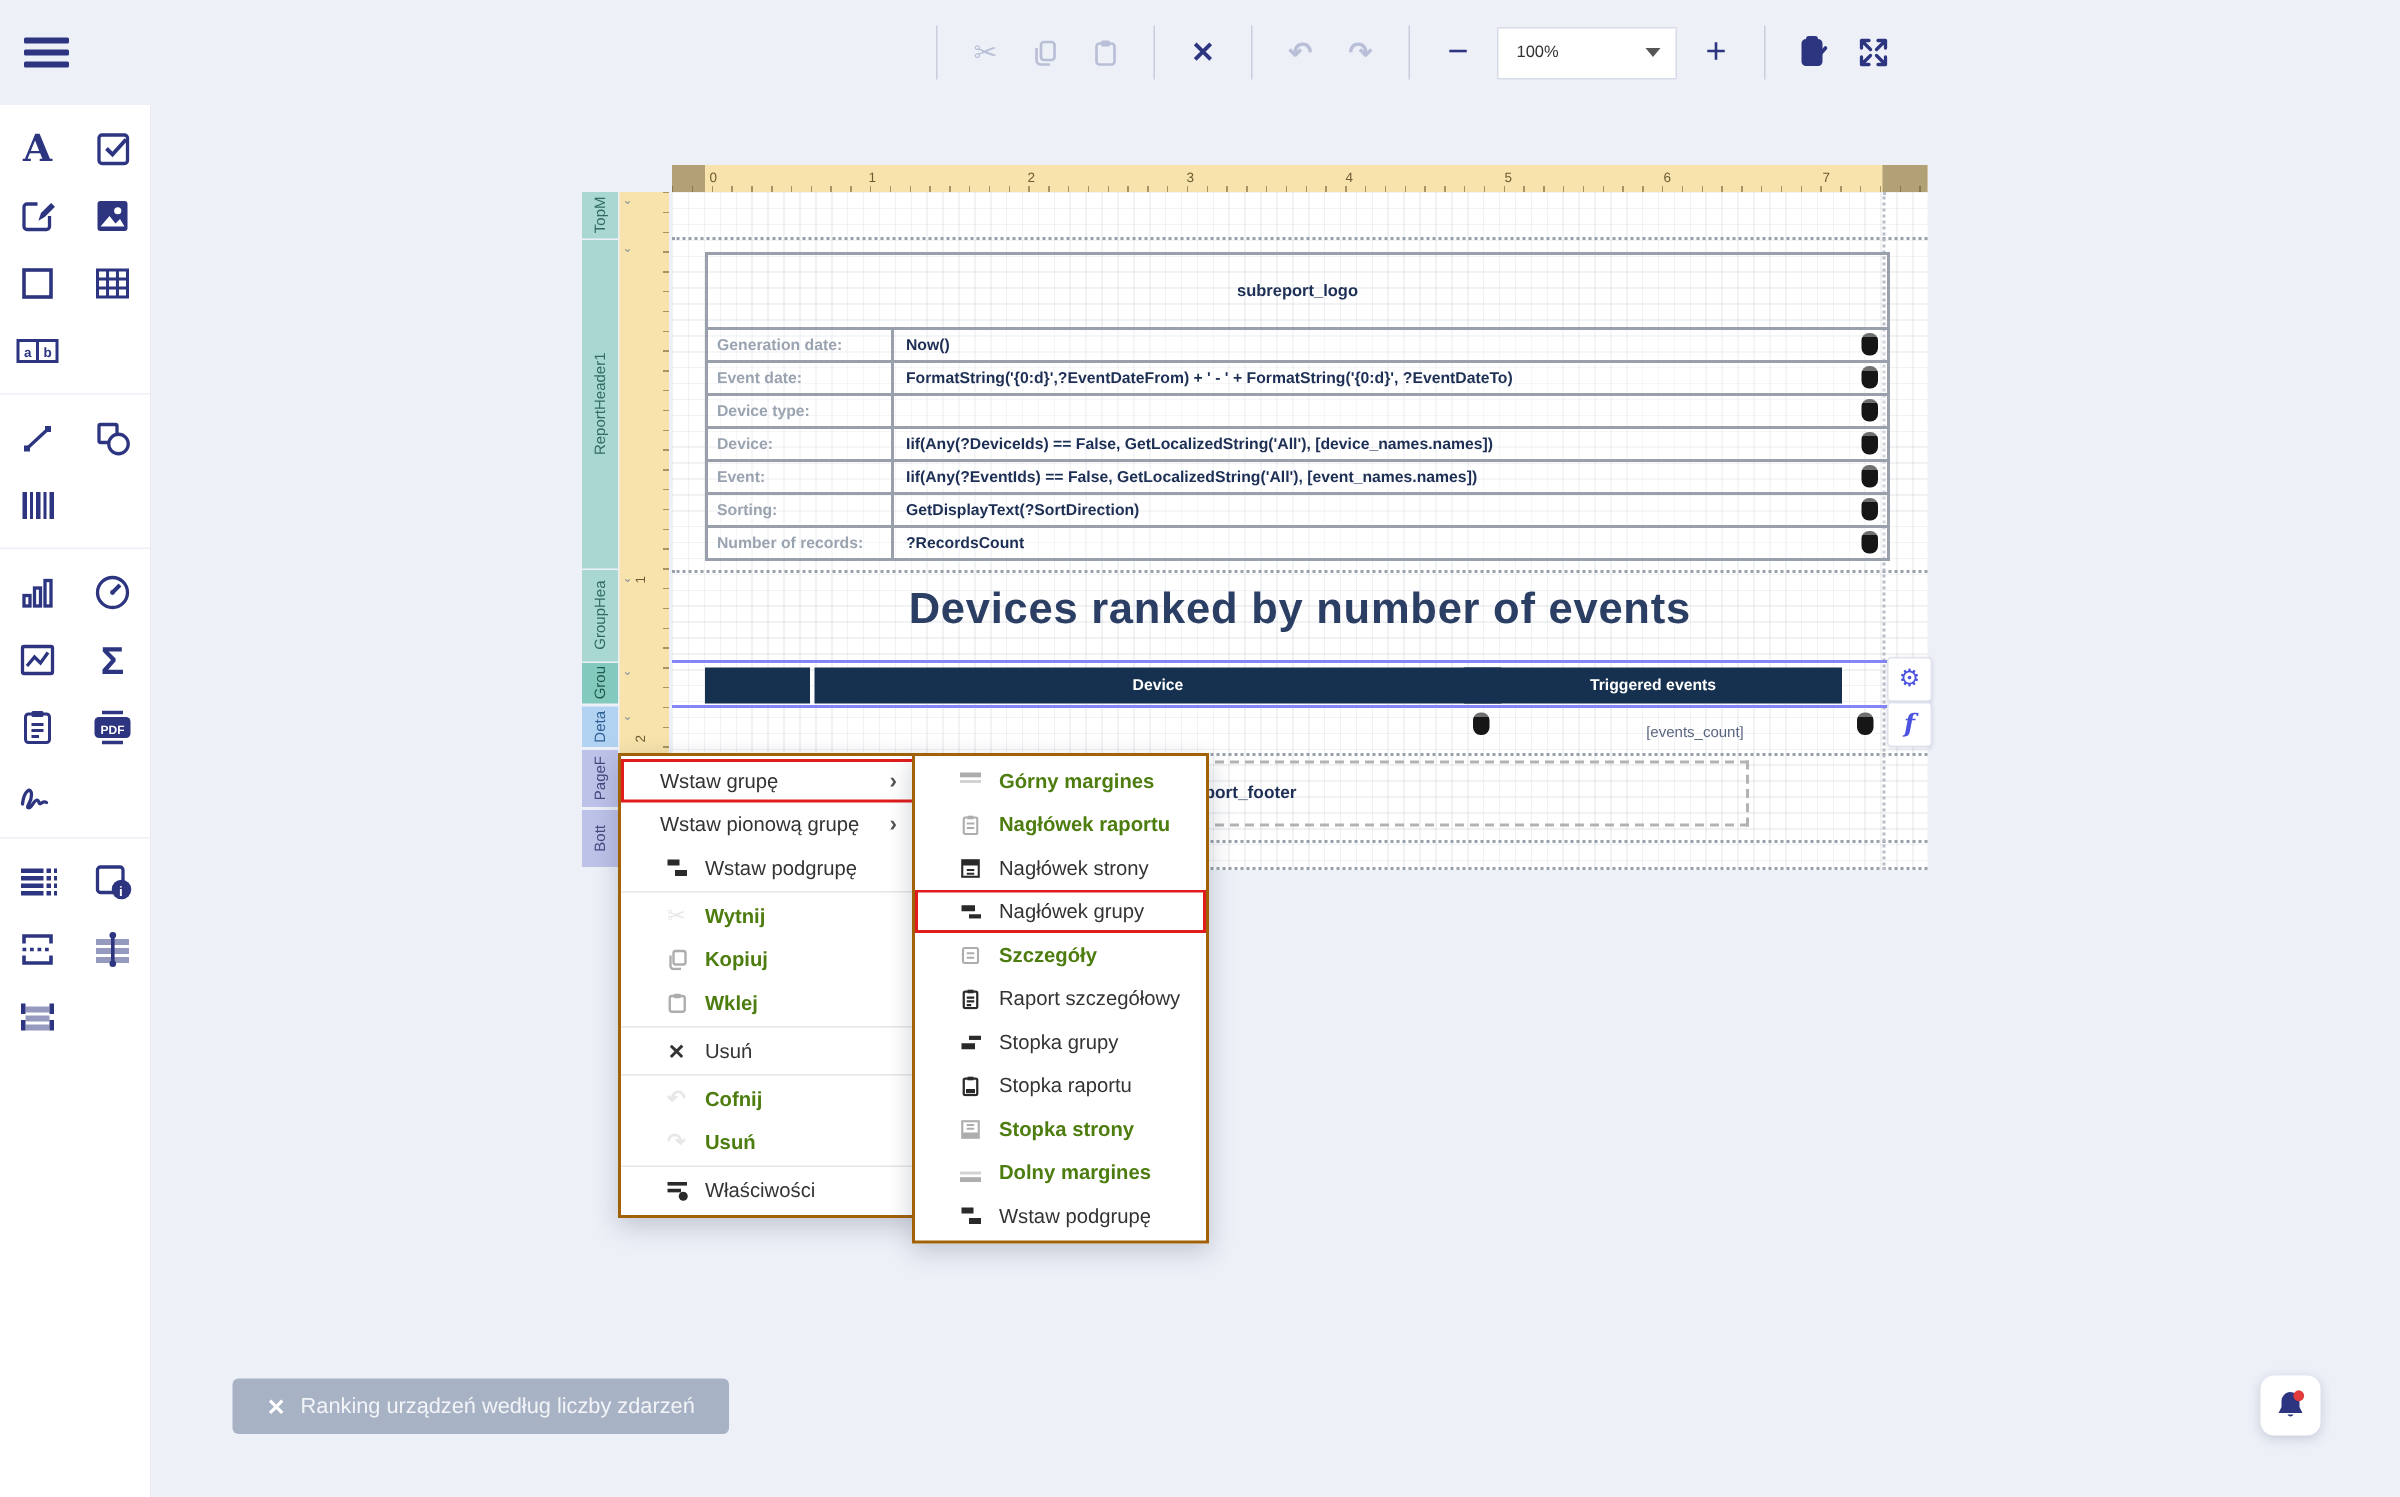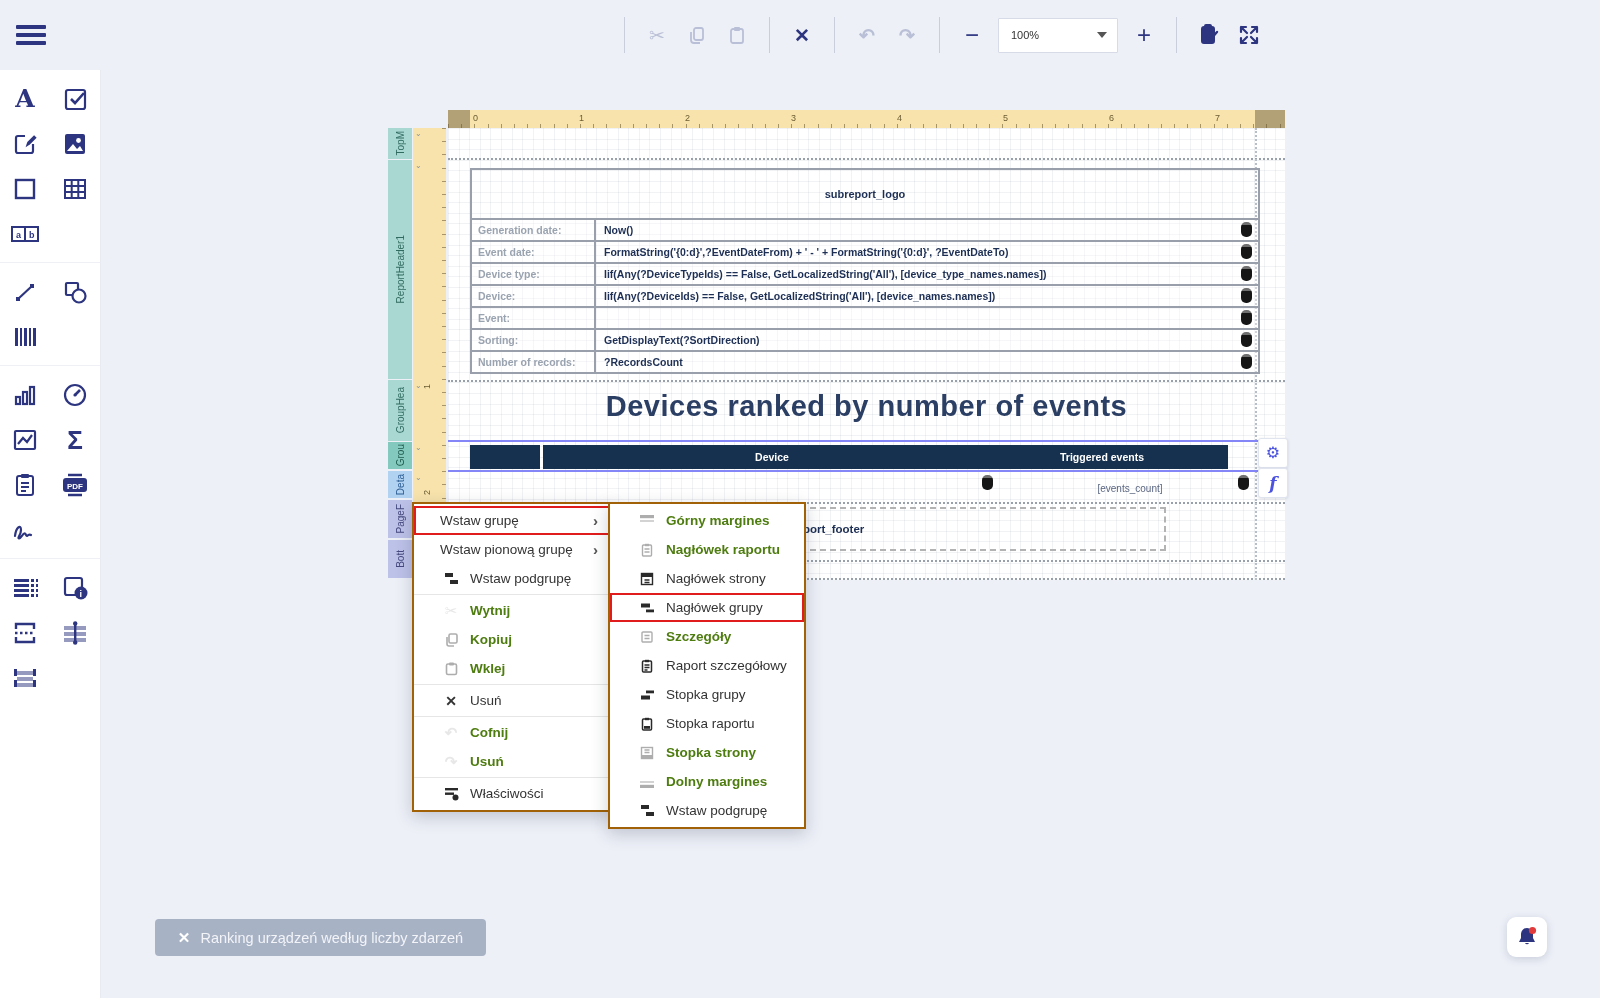--- a/index.html
+++ b/index.html
@@ -419,30 +419,30 @@
       <div class="pval">Now()</div>
       <div class="lock"></div>
     </div>
     <div class="prow">
       <div class="plabel">Event date:</div>
       <div class="pval">FormatString('{0:d}',?EventDateFrom) + ' - ' + FormatString('{0:d}', ?EventDateTo)</div>
       <div class="lock"></div>
     </div>
     <div class="prow">
       <div class="plabel">Device type:</div>
-      <div class="pval">Iif(Any(?DeviceTypeIds) == False, GetLocalizedString('All'), [device_type_names.names])</div>
       <div class="lock"></div>
     </div>
     <div class="prow">
       <div class="plabel">Device:</div>
       <div class="pval">Iif(Any(?DeviceIds) == False, GetLocalizedString('All'), [device_names.names])</div>
       <div class="lock"></div>
     </div>
     <div class="prow">
       <div class="plabel">Event:</div>
+      <div class="pval">Iif(Any(?EventIds) == False, GetLocalizedString('All'), [event_names.names])</div>
       <div class="lock"></div>
     </div>
     <div class="prow">
       <div class="plabel">Sorting:</div>
       <div class="pval">GetDisplayText(?SortDirection)</div>
       <div class="lock"></div>
     </div>
     <div class="prow">
       <div class="plabel">Number of records:</div>
       <div class="pval">?RecordsCount</div>

